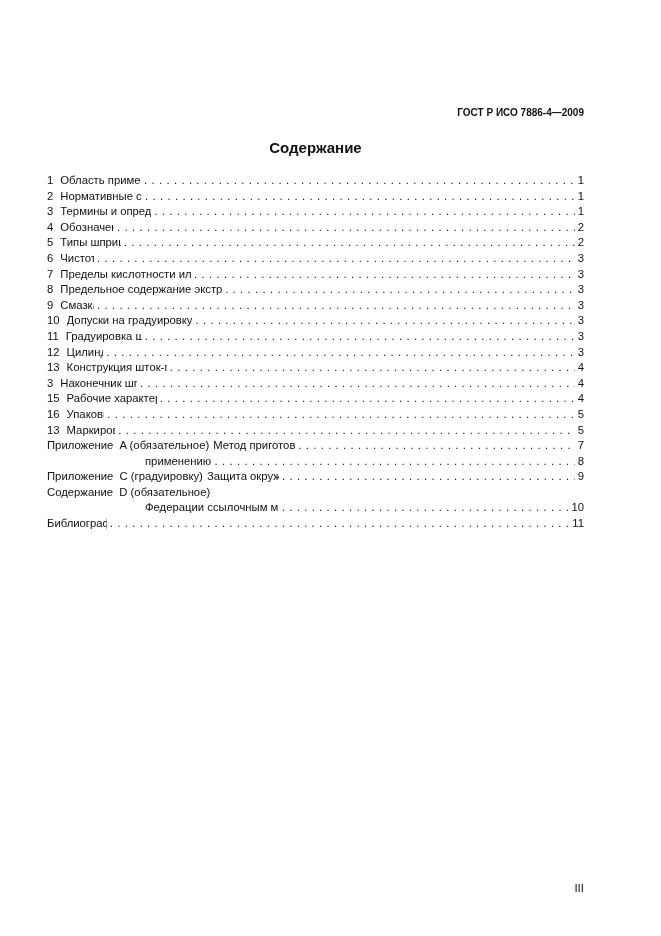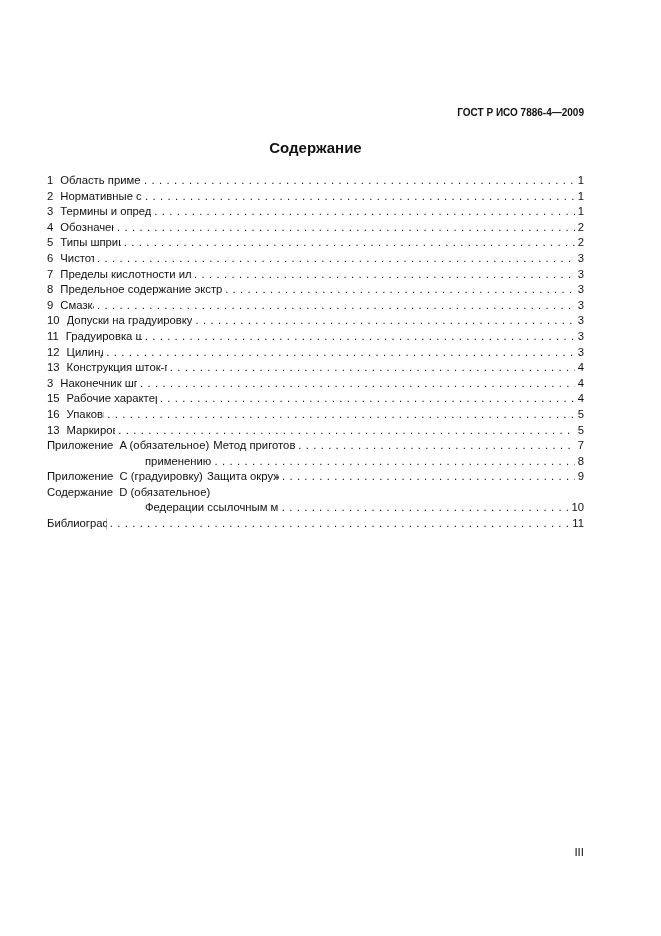--- a/index.html
+++ b/index.html
@@ -70,21 +70,21 @@
   }
   .toc-page {
     flex: 0 0 auto;
     margin-left: 2px;
   }
   .toc-cont {
     padding-left: 98px;
   }
   .folio {
     position: absolute;
-    top: 846px;
+    top: 882px;
     right: 77px;
     font-size: 11.5px;
   }
 </style>
 </head>
 <body>
 
 <div class="page">
   <div class="doc-header">
     <span>ГОСТ Р ИСО 7886-4—2009</span>

